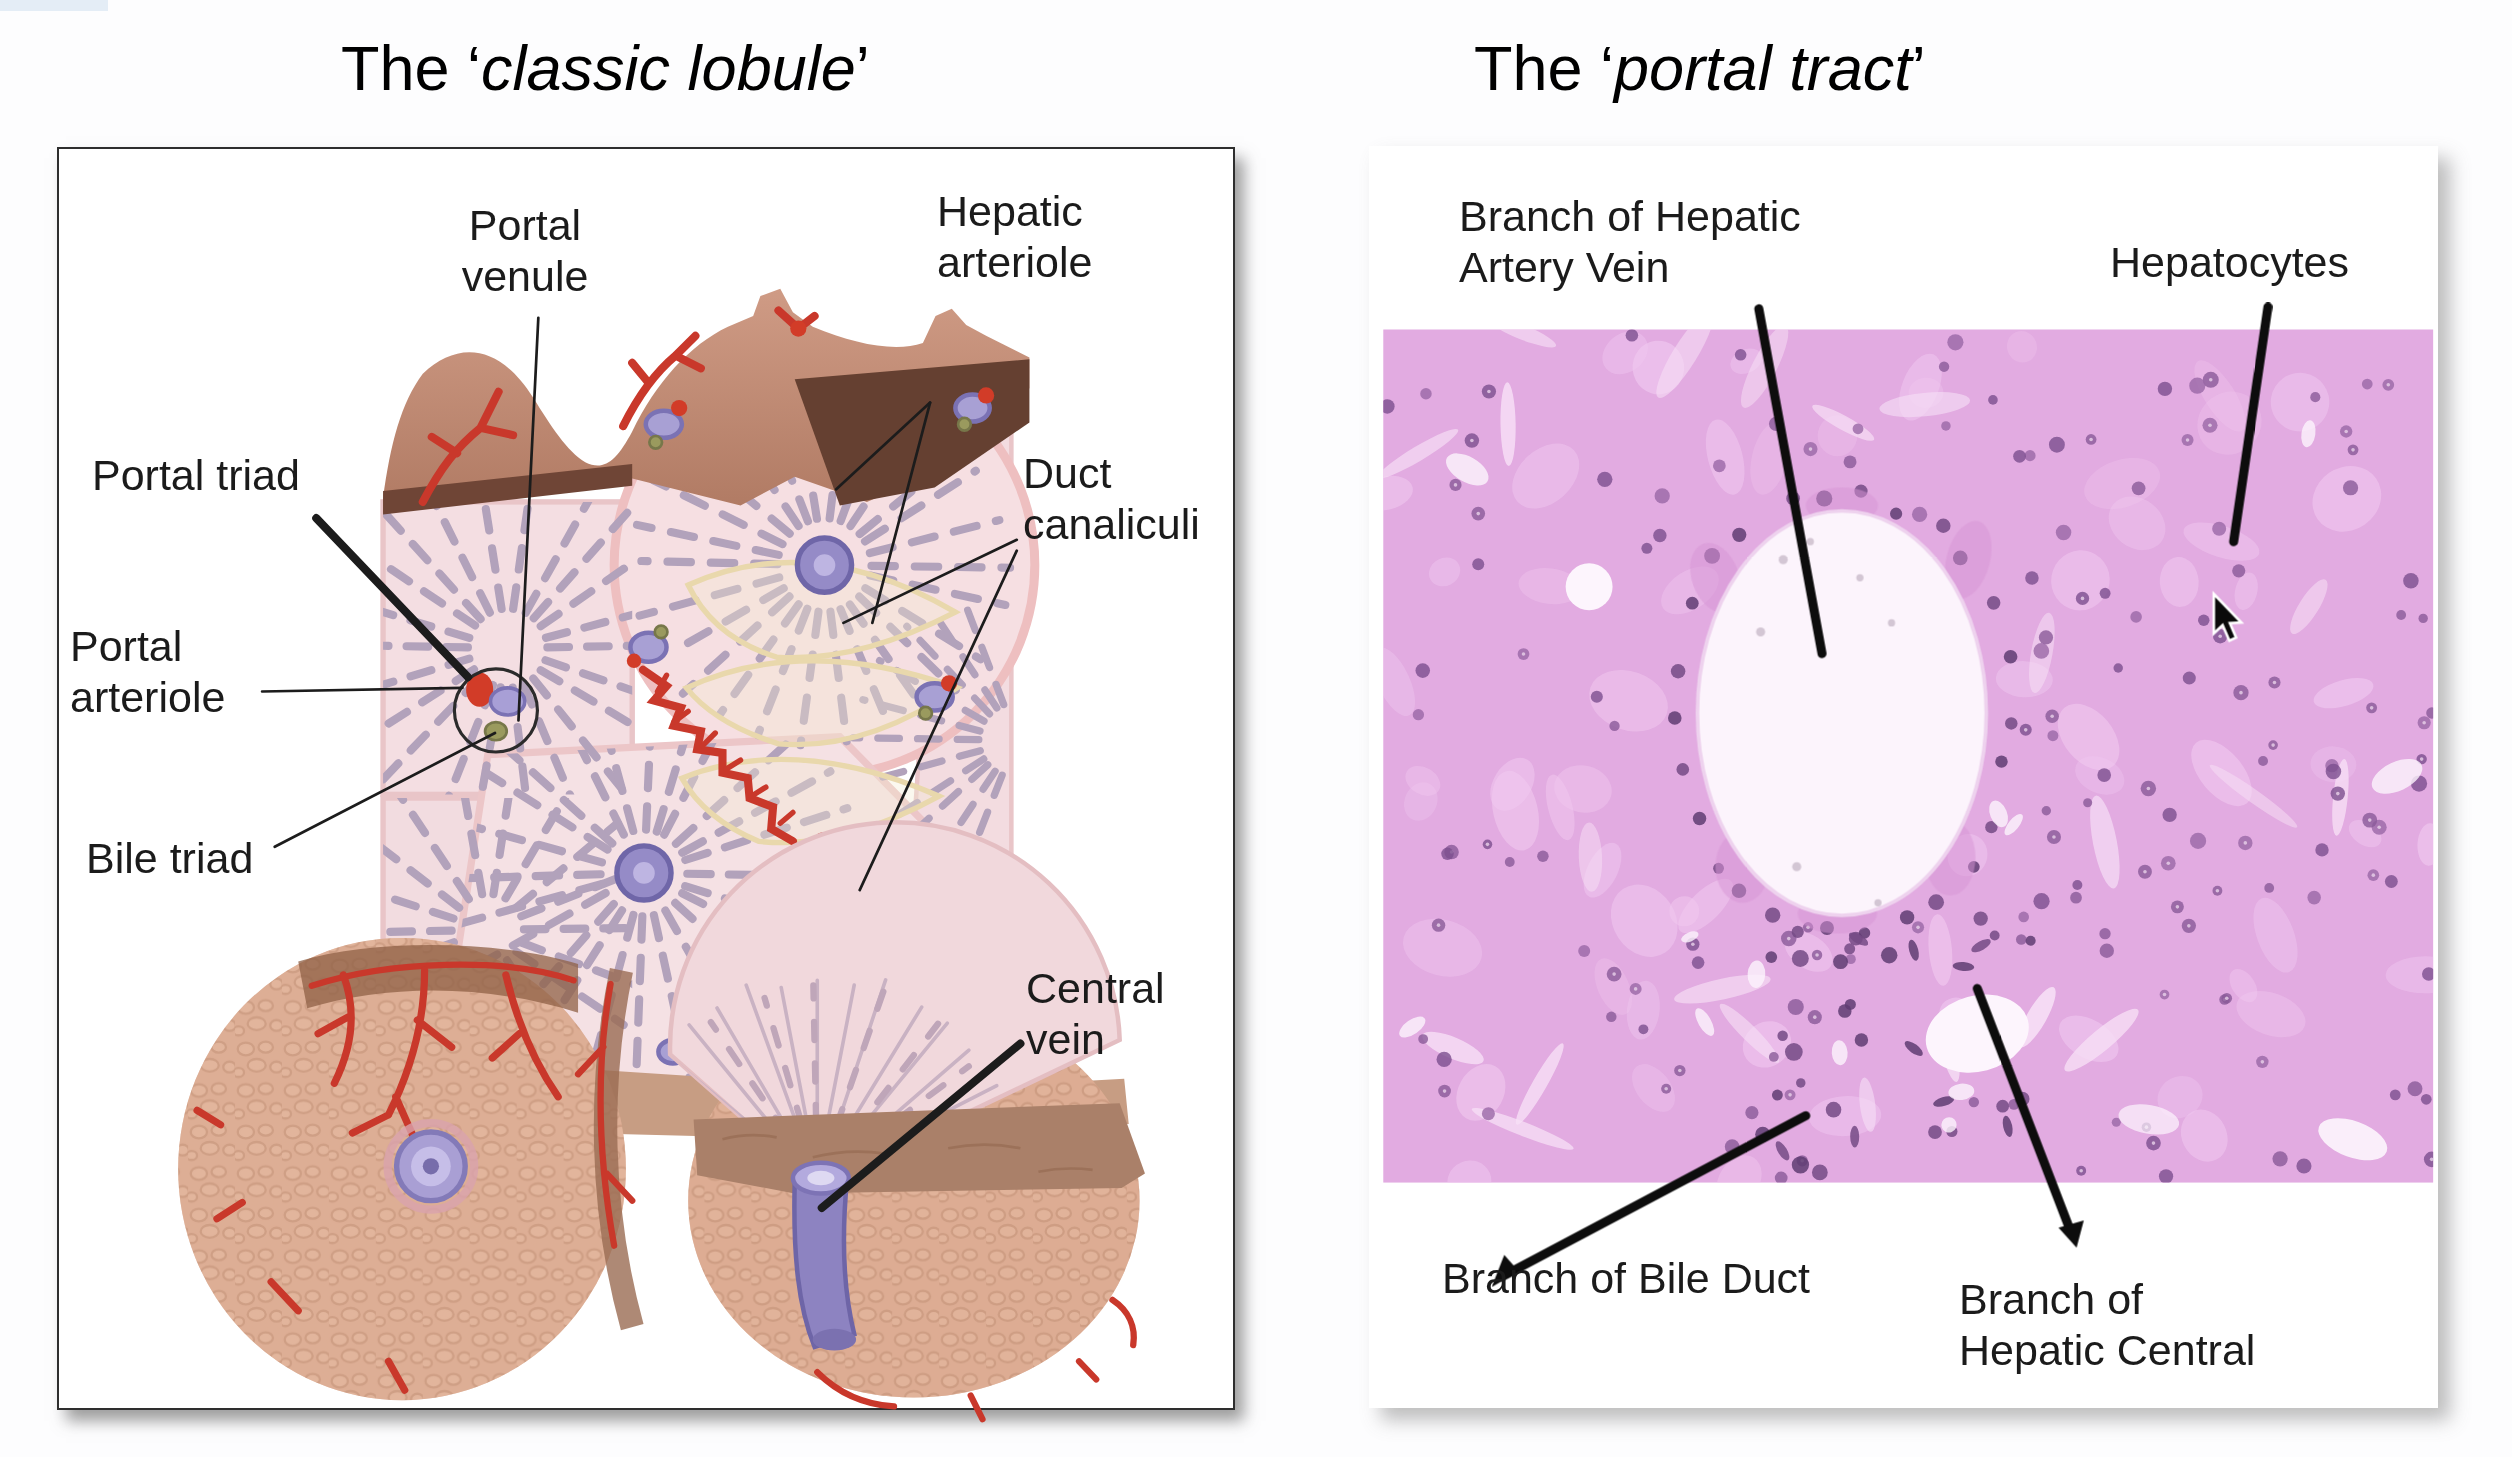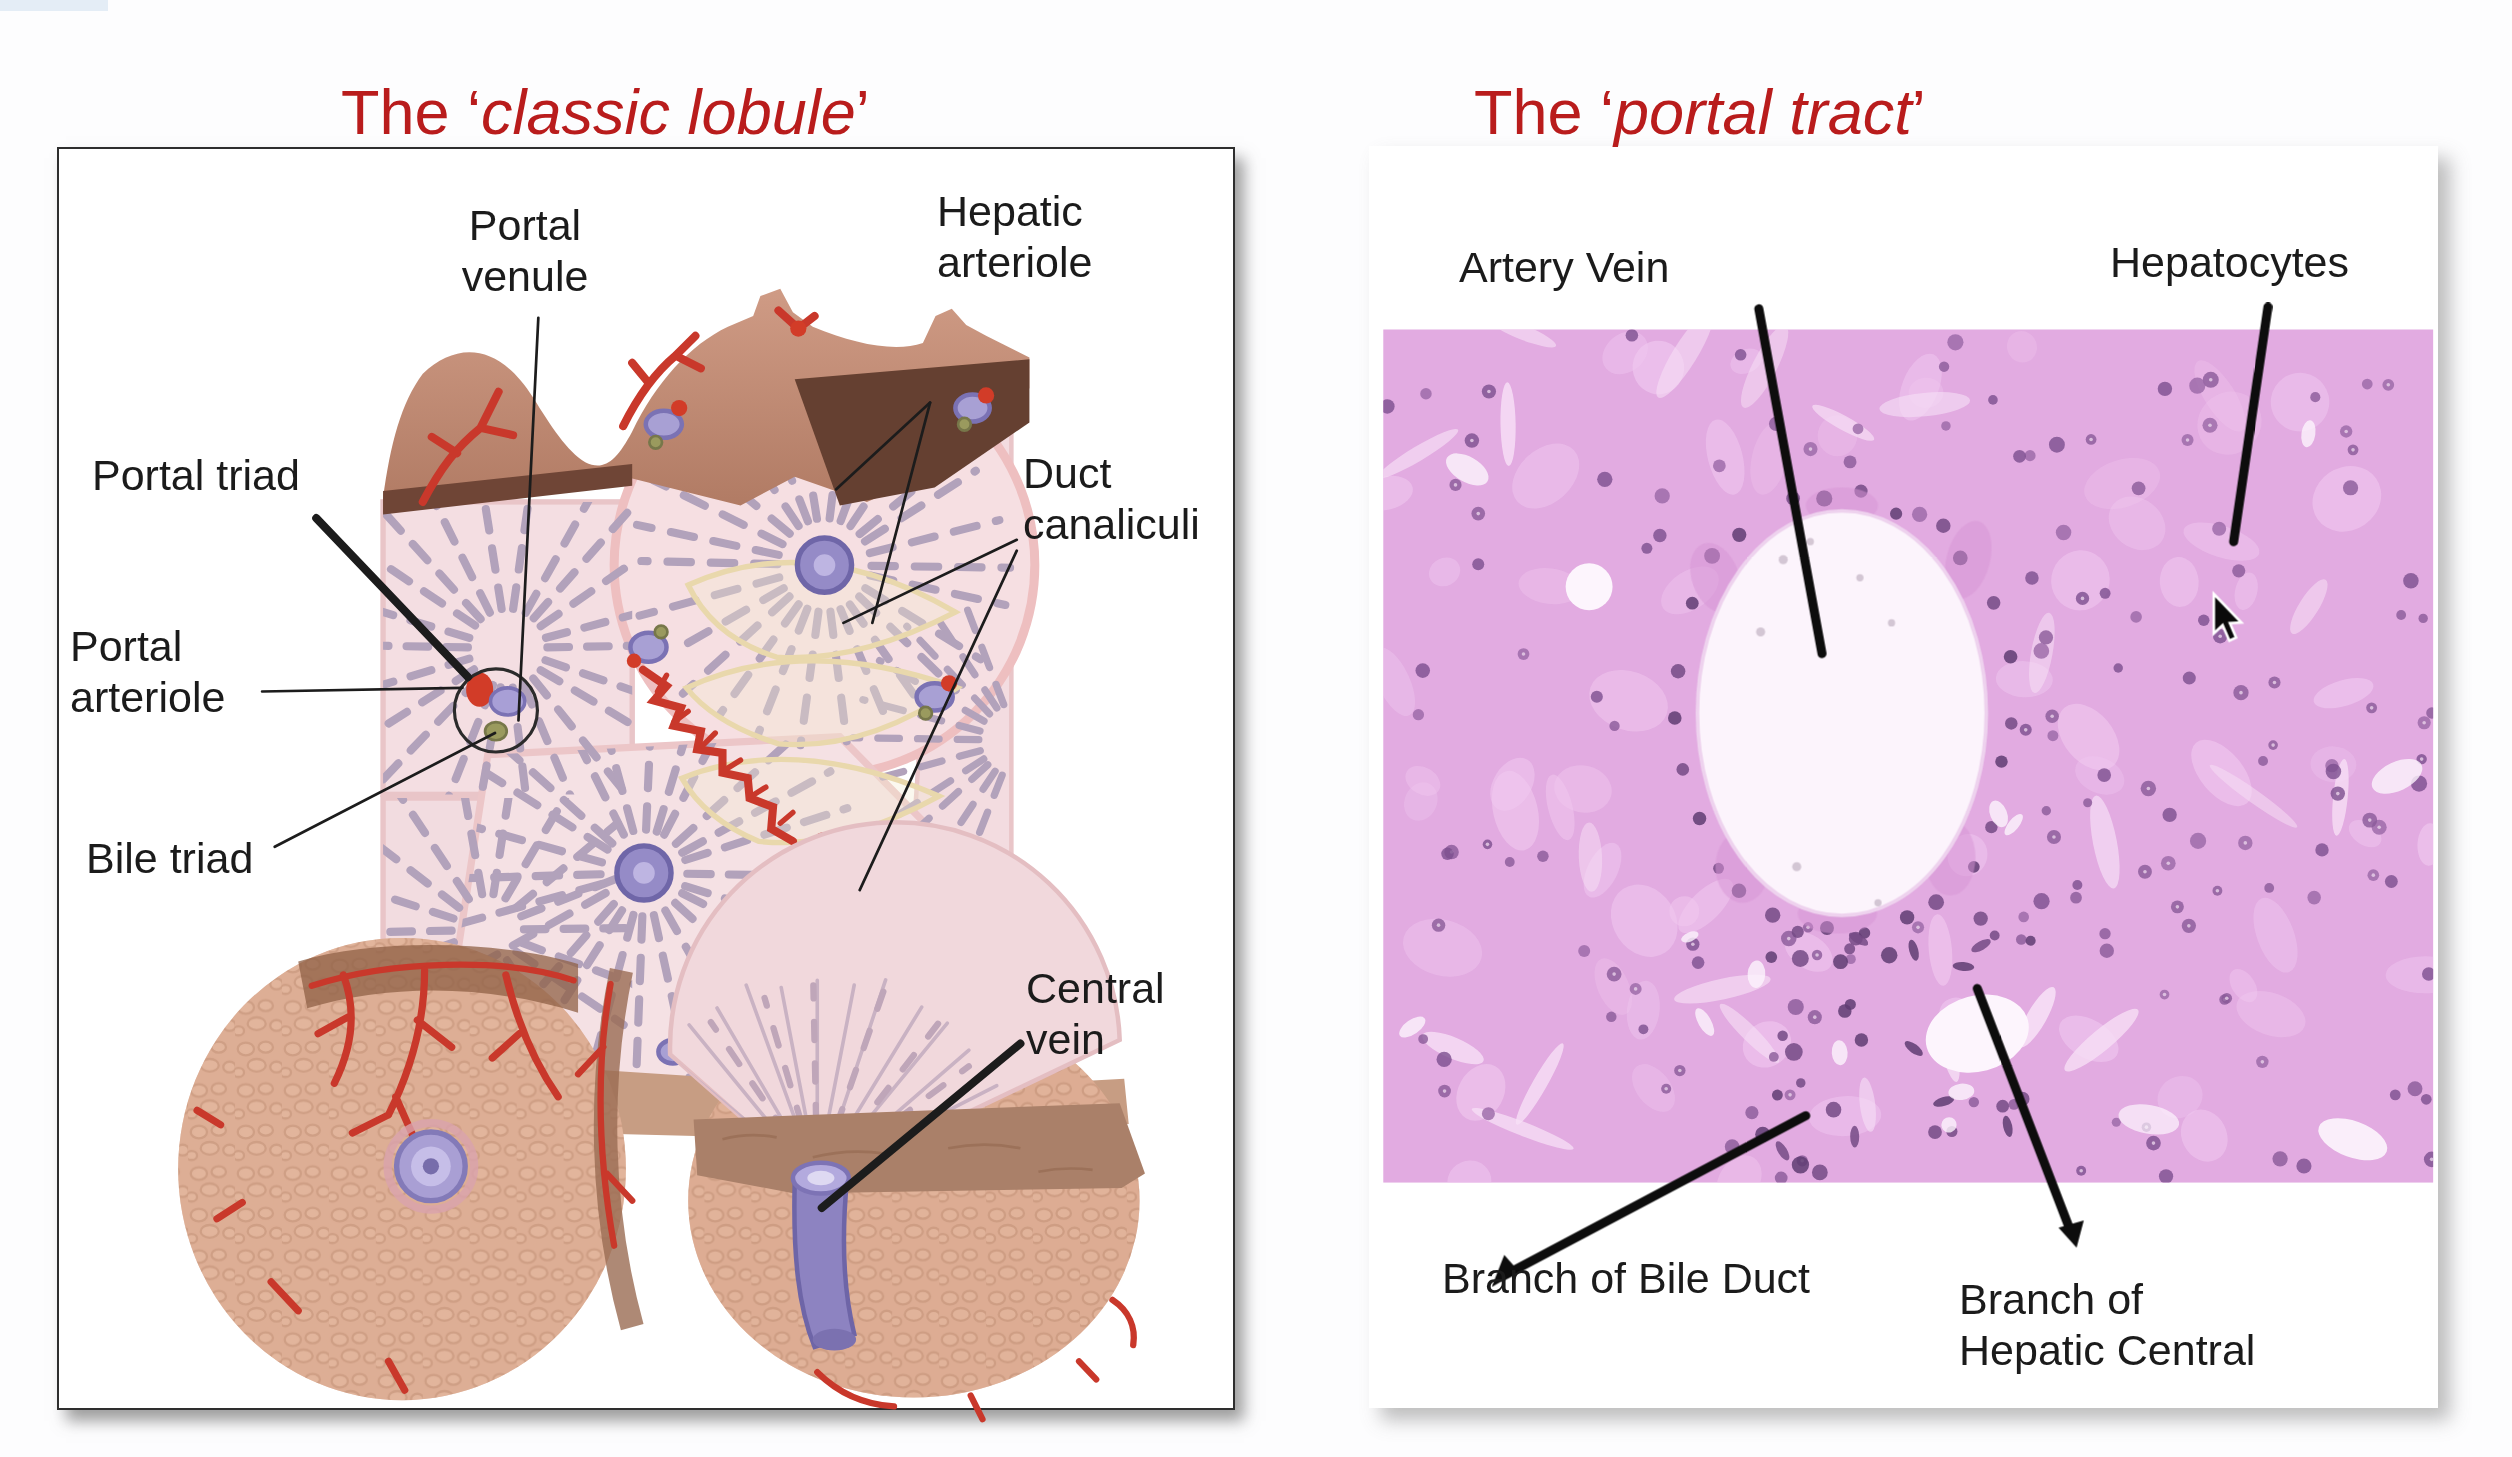--- a/index.html
+++ b/index.html
@@ -4,21 +4,21 @@
 <style>
   html,body{margin:0;padding:0;}
   body{width:2512px;height:1457px;position:relative;overflow:hidden;
        background:#fdfdfe;font-family:"Liberation Sans",sans-serif;}
   .panel{position:absolute;background:#ffffff;box-sizing:border-box;}
   #left-box{left:57px;top:147px;width:1178px;height:1263px;border:2.7px solid #2e2e2e;
             box-shadow:9px 10.8px 14.4px rgba(80,80,80,.55);}
   #right-card{left:1369px;top:146px;width:1069px;height:1262px;
               box-shadow:11.7px 11.7px 18px rgba(110,110,110,.45);}
   #scene{position:absolute;left:0;top:0;z-index:3;pointer-events:none;}
-  .title{position:absolute;z-index:4;font-size:63px;line-height:70px;color:#b91c1c;white-space:nowrap;margin-top:44px;}
+  .title{position:absolute;z-index:4;font-size:63px;line-height:70px;color:#000000;white-space:nowrap;}
   .title i{font-style:italic;}
   .lbl{position:absolute;z-index:4;font-size:43px;line-height:51px;color:#1b1b1b;white-space:nowrap;}
   .lbl.center{transform:translateX(-50%);text-align:center;}
   #corner-smudge{position:absolute;left:0;top:0;width:108px;height:10.8px;background:#cfe0ef;opacity:.55;z-index:2;}
 </style>
 </head>
 <body>
 
 <div id="corner-smudge"></div>
 
@@ -755,17 +755,17 @@
 <div class="title" style="left:1474px;top:32.5px"><span>The </span><span>‘</span><i>portal tract</i><span>’</span></div>
 
 <div class="lbl center" style="left:525px;top:200px"><span>Portal</span><br><span>venule</span></div>
 <div class="lbl" style="left:937px;top:186px"><span>Hepatic</span><br><span>arteriole</span></div>
 <div class="lbl" style="left:92px;top:450px"><span>Portal triad</span></div>
 <div class="lbl" style="left:70px;top:621px"><span>Portal</span><br><span>arteriole</span></div>
 <div class="lbl" style="left:86px;top:833px"><span>Bile triad</span></div>
 <div class="lbl" style="left:1023px;top:448px"><span>Duct</span><br><span>canaliculi</span></div>
 <div class="lbl" style="left:1026px;top:963px"><span>Central</span><br><span>vein</span></div>
 
-<div class="lbl" style="left:1459px;top:191px"><br><span>Artery Vein</span></div>
+<div class="lbl" style="left:1459px;top:191px"><span>Branch of Hepatic</span><br><span>Artery Vein</span></div>
 <div class="lbl" style="left:2110px;top:237px"><span>Hepatocytes</span></div>
 <div class="lbl" style="left:1442px;top:1253px"><span>Branch of Bile Duct</span></div>
 <div class="lbl" style="left:1959px;top:1274px"><span>Branch of</span><br><span>Hepatic Central</span></div>
 
 
 </body></html>

